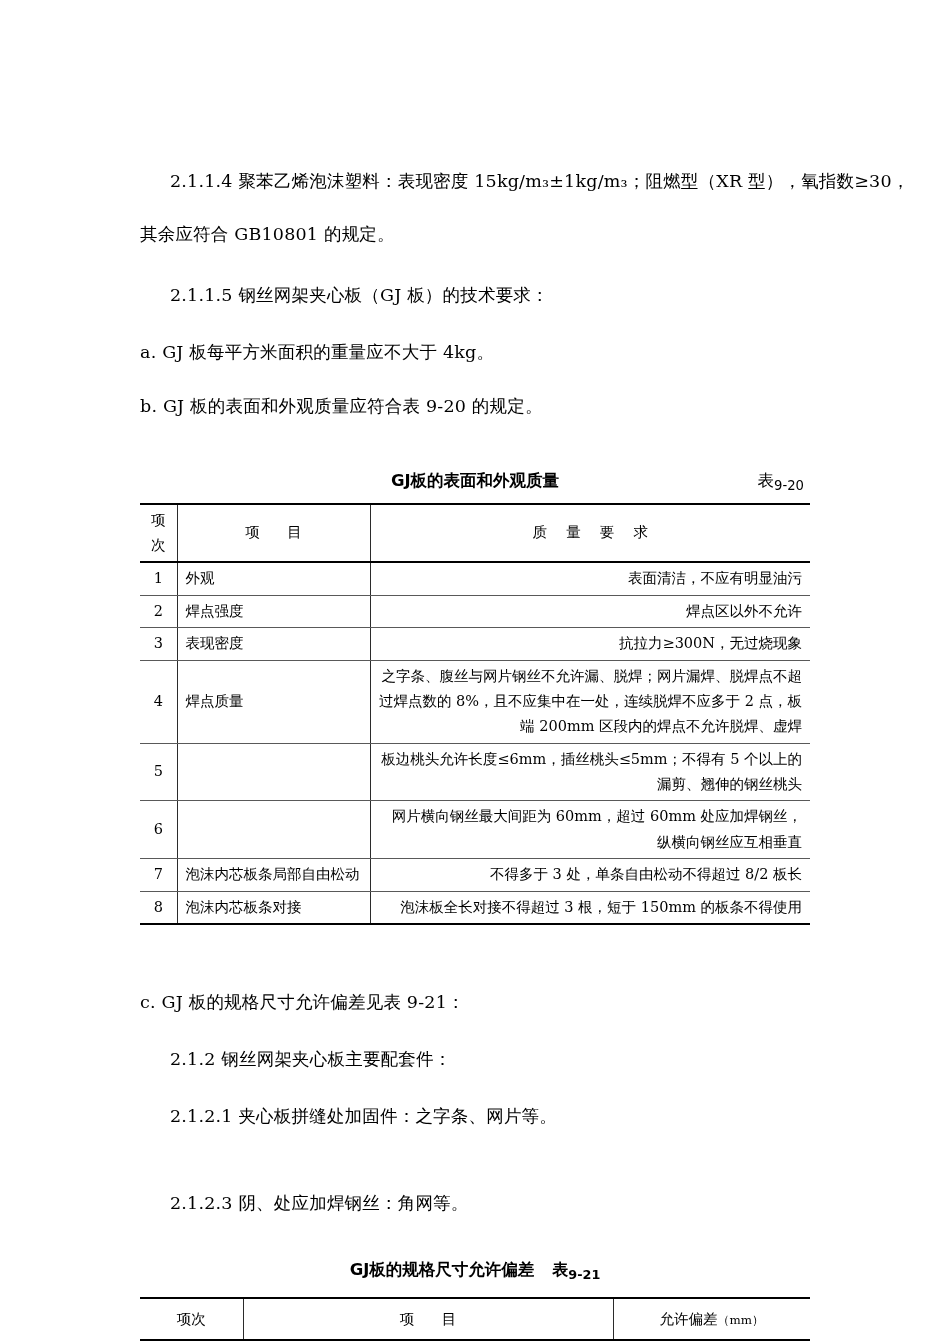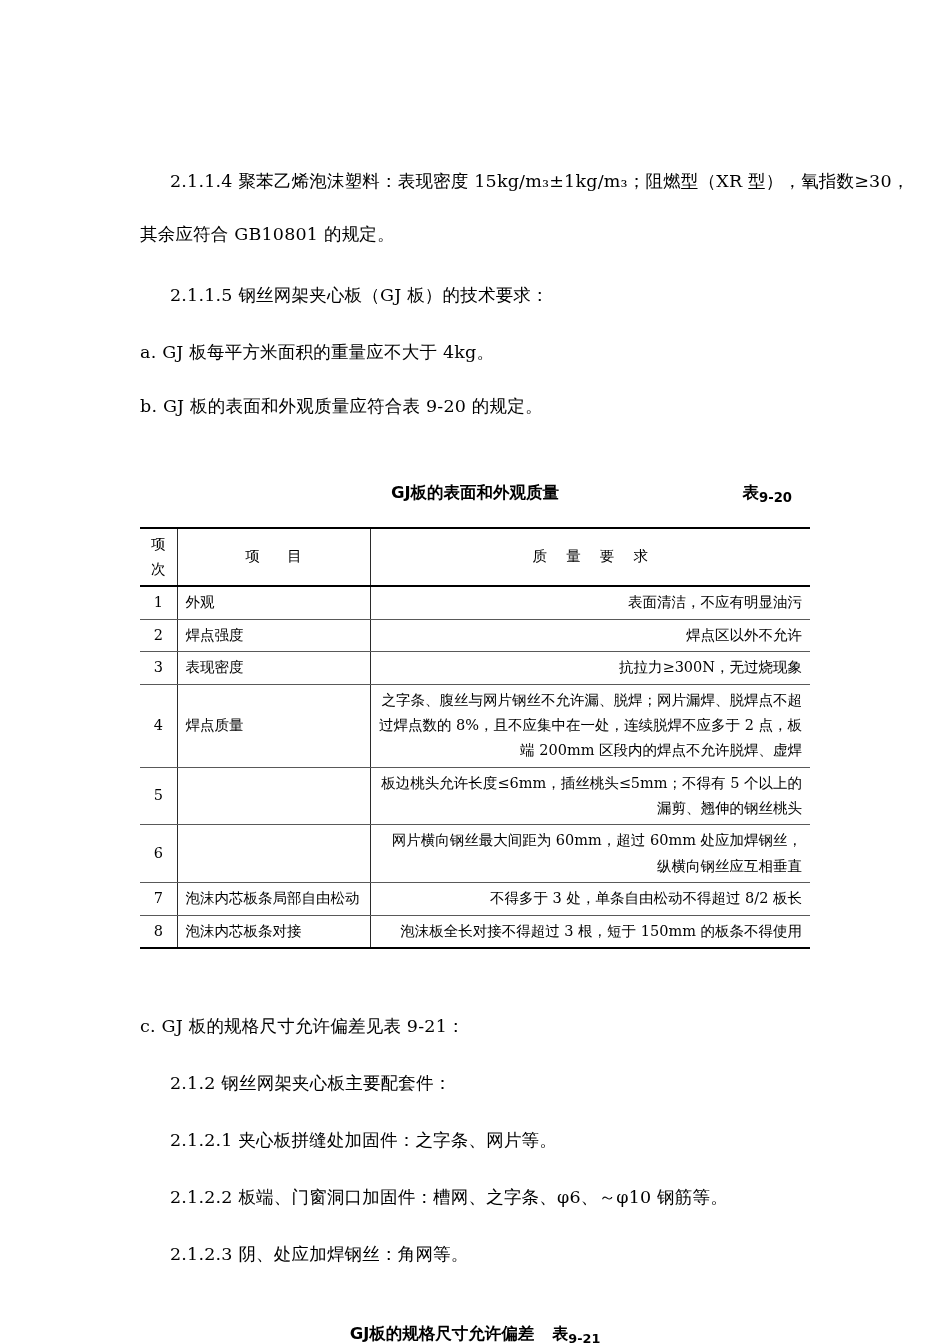--- a/index.html
+++ b/index.html
@@ -42,33 +42,33 @@
 
   .top-gap { height: 168px; }
 
   
   .tbl-caption {
     position: relative;
     font-family: "DejaVu Sans", "Liberation Sans", sans-serif;
     font-weight: bold;
     font-size: 16.5px;
     text-align: center;
-    margin: 12px;
+    margin: 0;
     height: 26px;
     line-height: 26px;
   }
   .tbl-caption .cap-text {
     display: inline-block;
   }
   .tbl-caption.with-abs .cap-no {
     position: absolute;
     right: 6px;
     top: 0;
     font-family: "DejaVu Sans", "Liberation Sans", sans-serif;
-    font-weight: bold;
+    font-weight: normal;
     font-size: 16.5px;
     white-space: nowrap;
   }
   .tbl-caption .cap-no-inline {
     font-family: "DejaVu Sans", "Liberation Sans", sans-serif;
     font-weight: bold;
     font-size: 16px;
     margin-left: 18px;
     white-space: nowrap;
   }
@@ -217,21 +217,20 @@
   <div class="spacer-30"></div>
 
   <p class="para indent">2.1.2   钢丝网架夹心板主要配套件：</p>
 
   <div class="spacer-30"></div>
 
   <p class="para indent">2.1.2.1   夹心板拼缝处加固件：之字条、网片等。</p>
 
   <div class="spacer-30"></div>
 
-  <p class="para indent">2.1.2.2   板端、门窗洞口加固件：槽网、之字条、φ6、～φ10 钢筋等。</p>
 
   <div class="spacer-30"></div>
 
   <p class="para indent">2.1.2.3    阴、处应加焊钢丝：角网等。</p>
 
   <div class="spacer-40"></div>
 
   <div class="tbl-caption">
     <span class="cap-text">GJ板的规格尺寸允许偏差</span><span class="cap-no-inline"><span>表</span><span class="num">9-21</span></span>
   </div>

